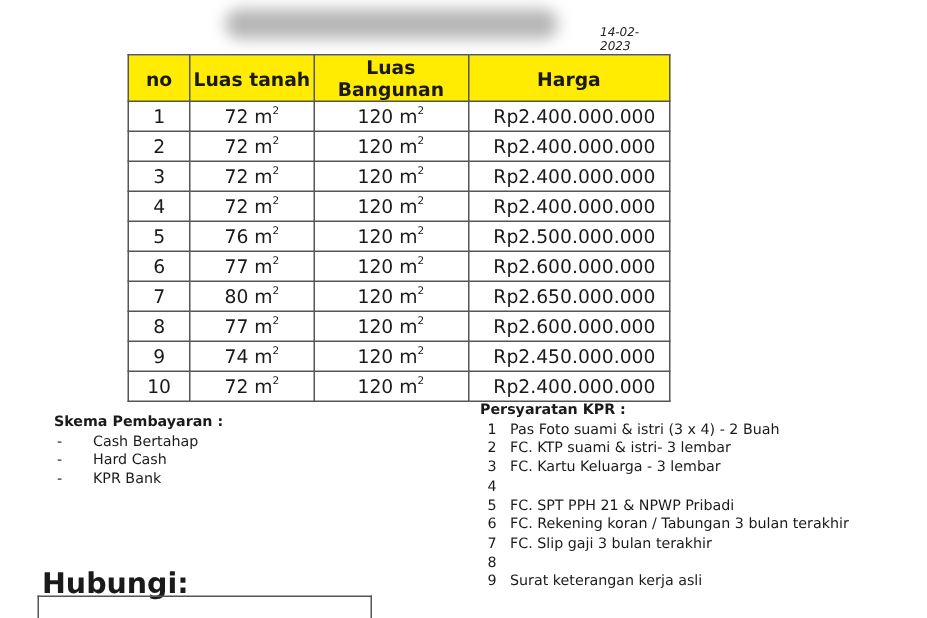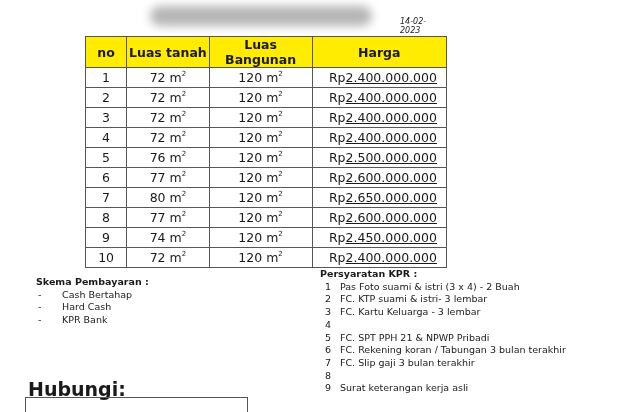--- a/index.html
+++ b/index.html
@@ -25,21 +25,21 @@
     }
     table.price th {
       background: #ffec00; font-weight: bold; height: 20px; font-size: 12.5px;
       border-top: 1.5px solid #555;
     }
     .c-no { width: 41px; }
     .c-lt { width: 83px; margin-top: 23px; }
     .c-lb { width: 103px; }
     .c-hg { width: 135px; }
     .rp { display: inline-block; width: 24px; text-align: right; }
-    .amt { display: inline-block; text-align: right; text-decoration: underline; }
+    .amt { display: inline-block; text-align: right; }
     sup { font-size: 7px; vertical-align: 6px; line-height: 0; }
     .schema {
       position: absolute; left: 36px; top: 276px; font-size: 9.5px; line-height: 12.5px;
     }
     .schema .heading { font-weight: bold; }
     .schema .item { display: flex; }
     .schema .dash { width: 24px; padding-left: 2px; }
     .kpr {
       position: absolute; left: 320px; top: 268px; font-size: 9.5px; line-height: 12.7px;
     }

